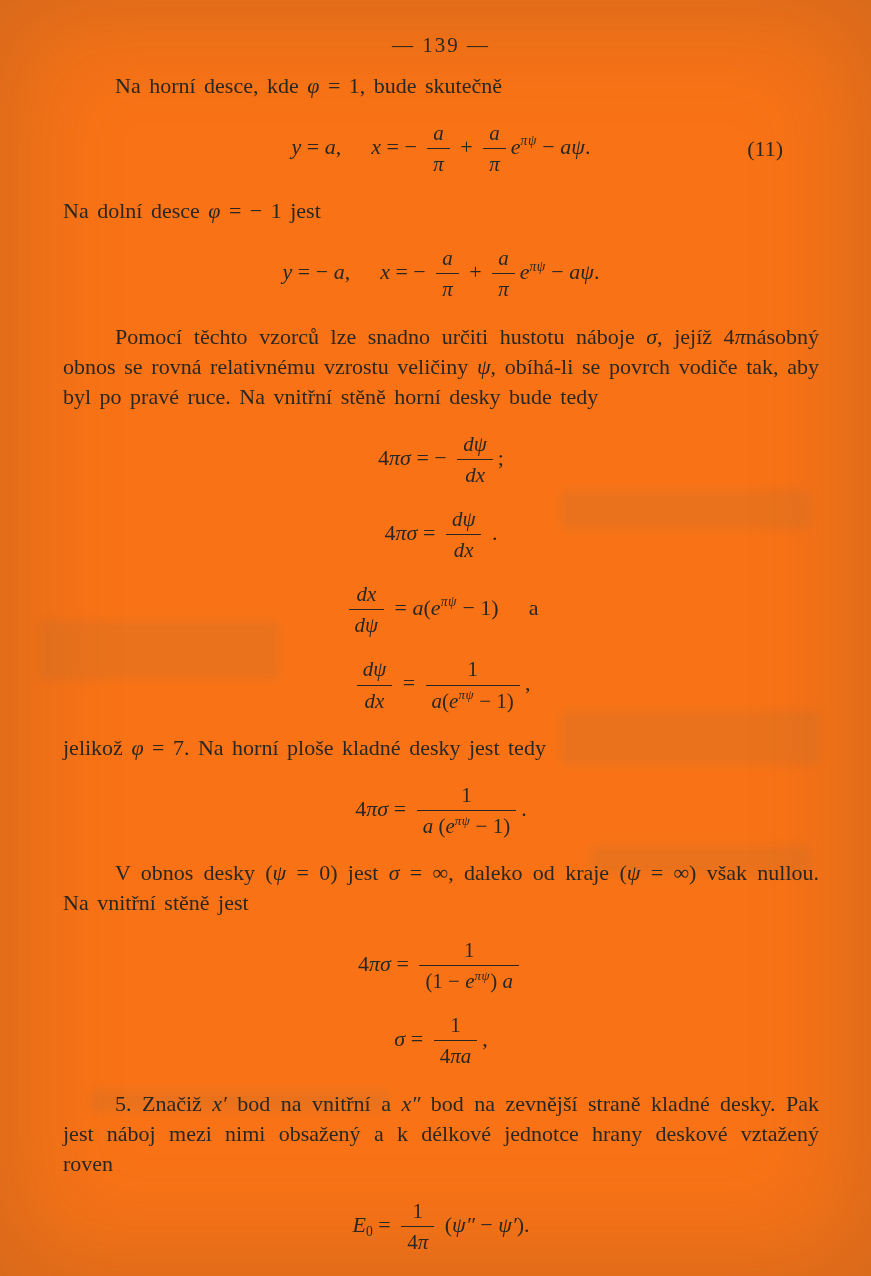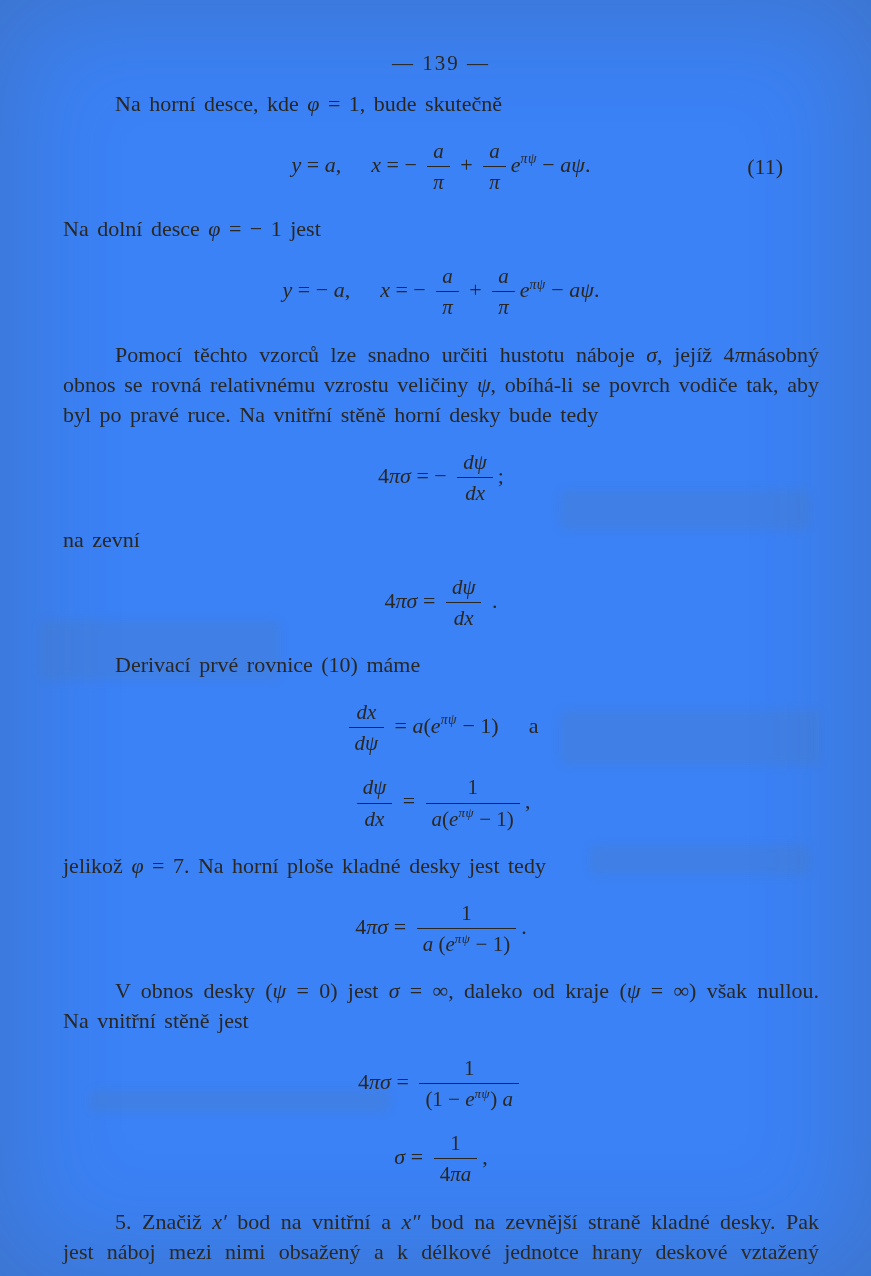--- a/index.html
+++ b/index.html
@@ -3,26 +3,26 @@
 <meta charset="utf-8">
 <style>
   html, body {
     margin: 0; padding: 0;
     background: #e3e0da;
   }
   .page {
     position: relative;
     width: 871px; height: 1276px;
     margin: 0 auto;
-    background: #3b82f6;
+    background: #f97316;
     overflow: hidden;
     font-family: "Liberation Serif", "DejaVu Serif", serif;
     color: #2a2722;
     box-sizing: border-box;
-    padding: 51px 52px 0 63px;
+    padding: 33px 52px 0 63px;
   }
   .vignette {
     position: absolute; inset: 0;
     box-shadow: inset 0 0 110px 12px rgba(75, 68, 55, 0.22);
     pointer-events: none;
     z-index: 3;
   }
   .smudge {
     position: absolute;
     background: rgba(110, 104, 92, 0.10);
@@ -118,25 +118,23 @@
     </div>
 
     <p class="para"><span class="rm">Na dolní desce </span><span class="it">φ</span><span class="rm"> = − 1 jest</span></p>
 
     <div class="formula"><span class="it">y</span><span class="rm"> = − </span><span class="it">a</span><span class="rm">,</span><span class="gap"></span><span class="it">x</span><span class="rm"> = − </span><span class="frac"><span class="num"><span class="it">a</span></span><span class="den"><span class="it">π</span></span></span><span class="rm"> + </span><span class="frac"><span class="num"><span class="it">a</span></span><span class="den"><span class="it">π</span></span></span><span class="it">e</span><span class="sup">πψ</span><span class="rm"> − </span><span class="it">aψ</span><span class="rm">.</span></div>
 
     <p class="para indent"><span class="rm">Pomocí těchto vzorců lze snadno určiti hustotu náboje </span><span class="it">σ</span><span class="rm">, jejíž 4</span><span class="it">π</span><span class="rm">násobný obnos se rovná relativnému vzrostu veličiny </span><span class="it">ψ</span><span class="rm">, obíhá-li se povrch vodiče tak, aby byl po pravé ruce. Na vnitřní stěně horní desky bude tedy</span></p>
 
     <div class="formula"><span class="rm">4</span><span class="it">πσ</span><span class="rm"> = − </span><span class="frac"><span class="num"><span class="it">dψ</span></span><span class="den"><span class="it">dx</span></span></span><span class="rm">;</span></div>
 
-    <p class="para"><span class="rm">na zevní</span></p>
 
     <div class="formula"><span class="rm">4</span><span class="it">πσ</span><span class="rm"> = </span><span class="frac"><span class="num"><span class="it">dψ</span></span><span class="den"><span class="it">dx</span></span></span><span class="rm"> .</span></div>
 
-    <p class="para indent"><span class="rm">Derivací prvé rovnice (10) máme</span></p>
 
     <div class="formula"><span class="frac"><span class="num"><span class="it">dx</span></span><span class="den"><span class="it">dψ</span></span></span><span class="rm"> = </span><span class="it">a</span><span class="rm">(</span><span class="it">e</span><span class="sup">πψ</span><span class="rm"> − 1)</span><span class="gap"></span><span class="rm">a</span></div>
 
     <div class="formula"><span class="frac"><span class="num"><span class="it">dψ</span></span><span class="den"><span class="it">dx</span></span></span><span class="rm"> = </span><span class="frac"><span class="num"><span class="rm">1</span></span><span class="den"><span class="it">a</span><span class="rm">(</span><span class="it">e</span><span class="sup">πψ</span><span class="rm"> − 1)</span></span></span><span class="rm">,</span></div>
 
     <p class="para"><span class="rm">jelikož </span><span class="it">φ</span><span class="rm"> = 7. Na horní ploše kladné desky jest tedy</span></p>
 
     <div class="formula"><span class="rm">4</span><span class="it">πσ</span><span class="rm"> = </span><span class="frac"><span class="num"><span class="rm">1</span></span><span class="den"><span class="it">a</span><span class="rm"> (</span><span class="it">e</span><span class="sup">πψ</span><span class="rm"> − 1)</span></span></span><span class="rm">.</span></div>
 
     <p class="para indent"><span class="rm">V obnos desky (</span><span class="it">ψ</span><span class="rm"> = 0) jest </span><span class="it">σ</span><span class="rm"> = ∞, daleko od kraje (</span><span class="it">ψ</span><span class="rm"> = ∞) však nullou. Na vnitřní stěně jest</span></p>

